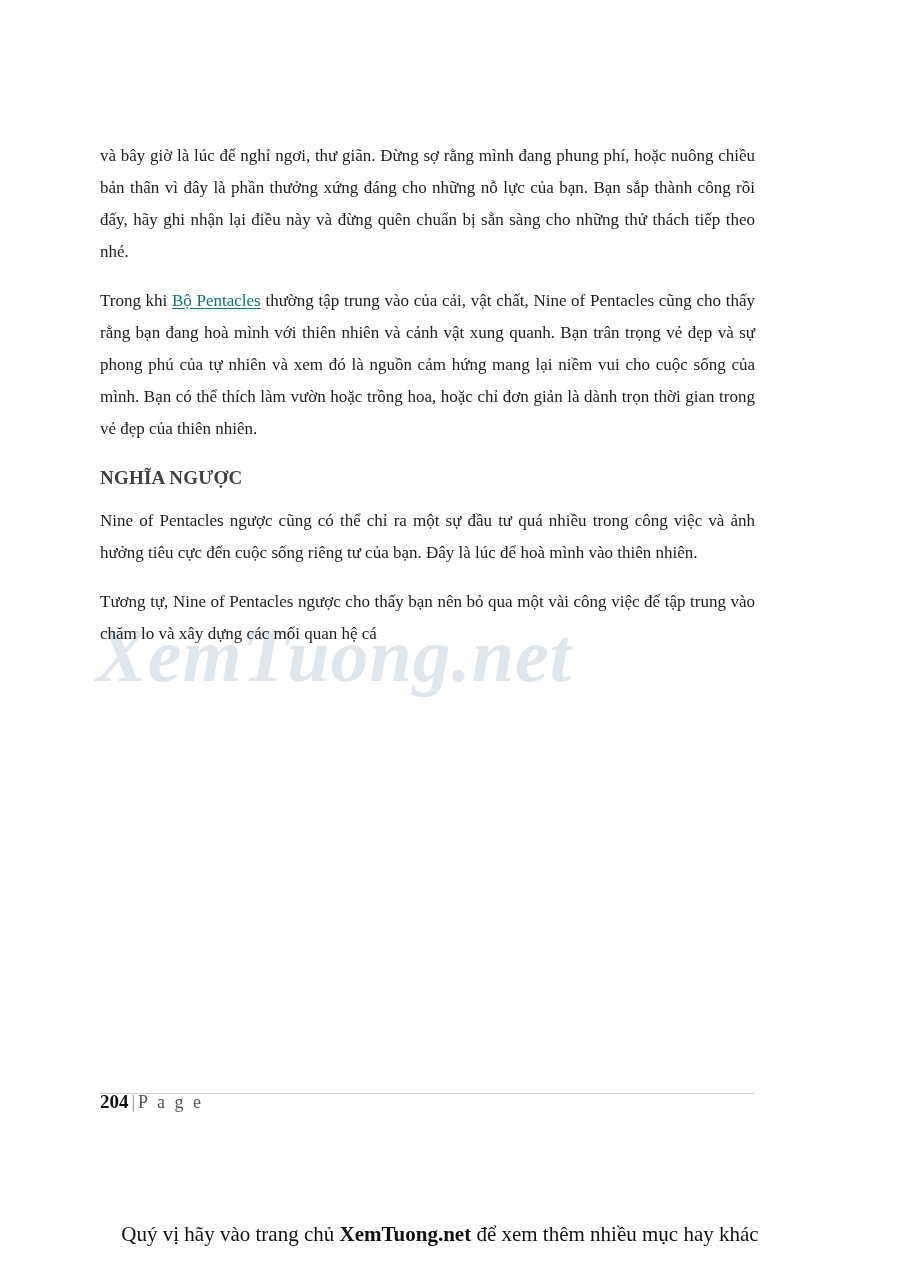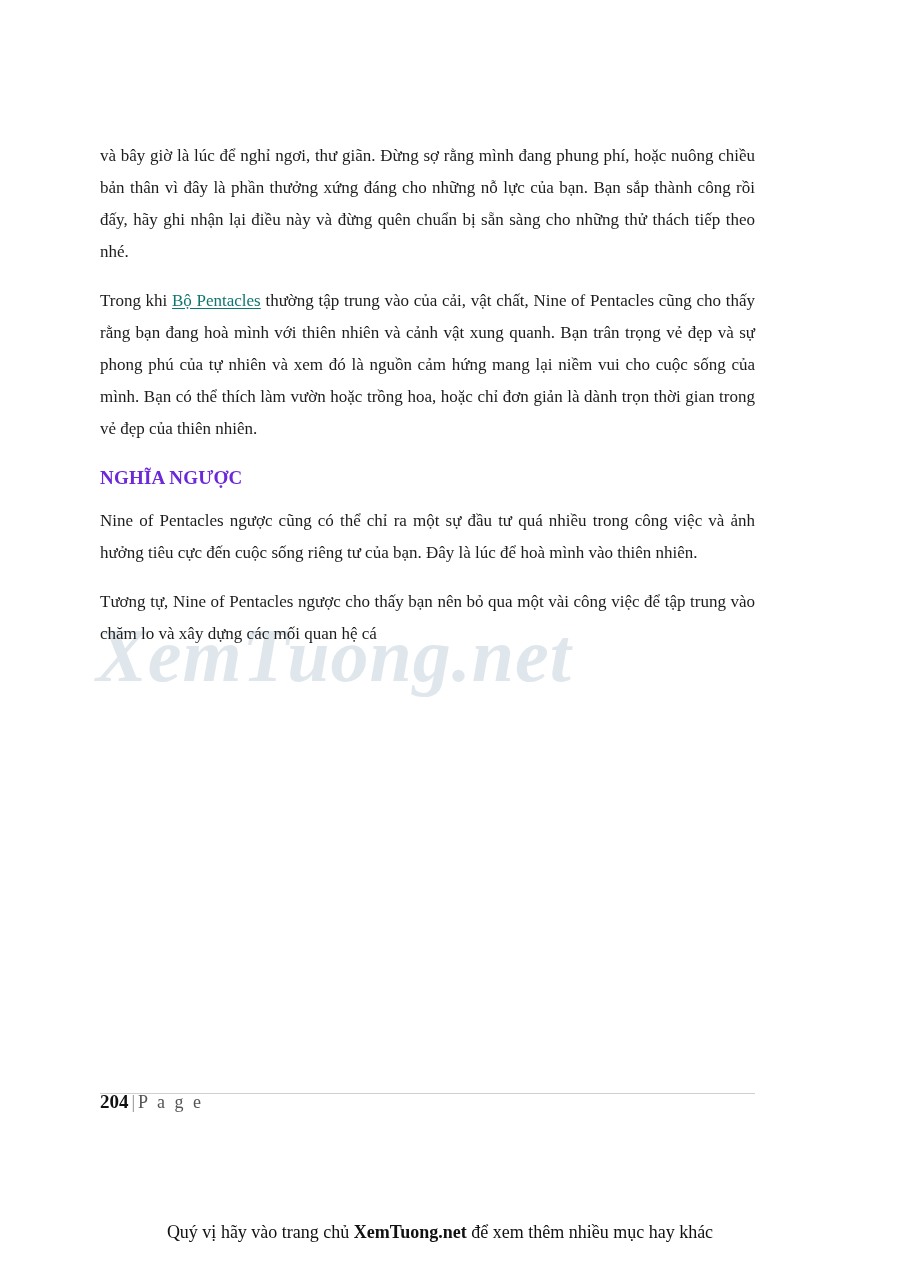--- a/index.html
+++ b/index.html
@@ -42,21 +42,21 @@
   .link {
     color: #0f766e;
     text-decoration: underline;
     text-underline-offset: 2px;
   }
   h2.section-heading {
     margin: 22px 0 16px 0;
     font-size: 19px;
     font-weight: bold;
     letter-spacing: 0.2px;
-    color: #6d28d9;
+    color: #404040;
     font-family: "Liberation Serif", serif;
   }
   .watermark {
     position: absolute;
     left: 96px;
     top: 600px;
     width: 700px;
     height: 110px;
     font-family: "Liberation Serif", serif;
     font-size: 76px;
@@ -98,21 +98,21 @@
     letter-spacing: 2.5px;
     color: #555555;
   }
   .bottom-banner {
     position: absolute;
     left: 0;
     top: 1222px;
     width: 880px;
     text-align: center;
     font-family: "Liberation Serif", serif;
-    font-size: 18px;
+    font-size: 21px;
     color: #111111;
   }
   .bottom-banner .brand {
     font-weight: bold;
   }
 </style>
 </head>
 <body>
 
 <div class="page">

